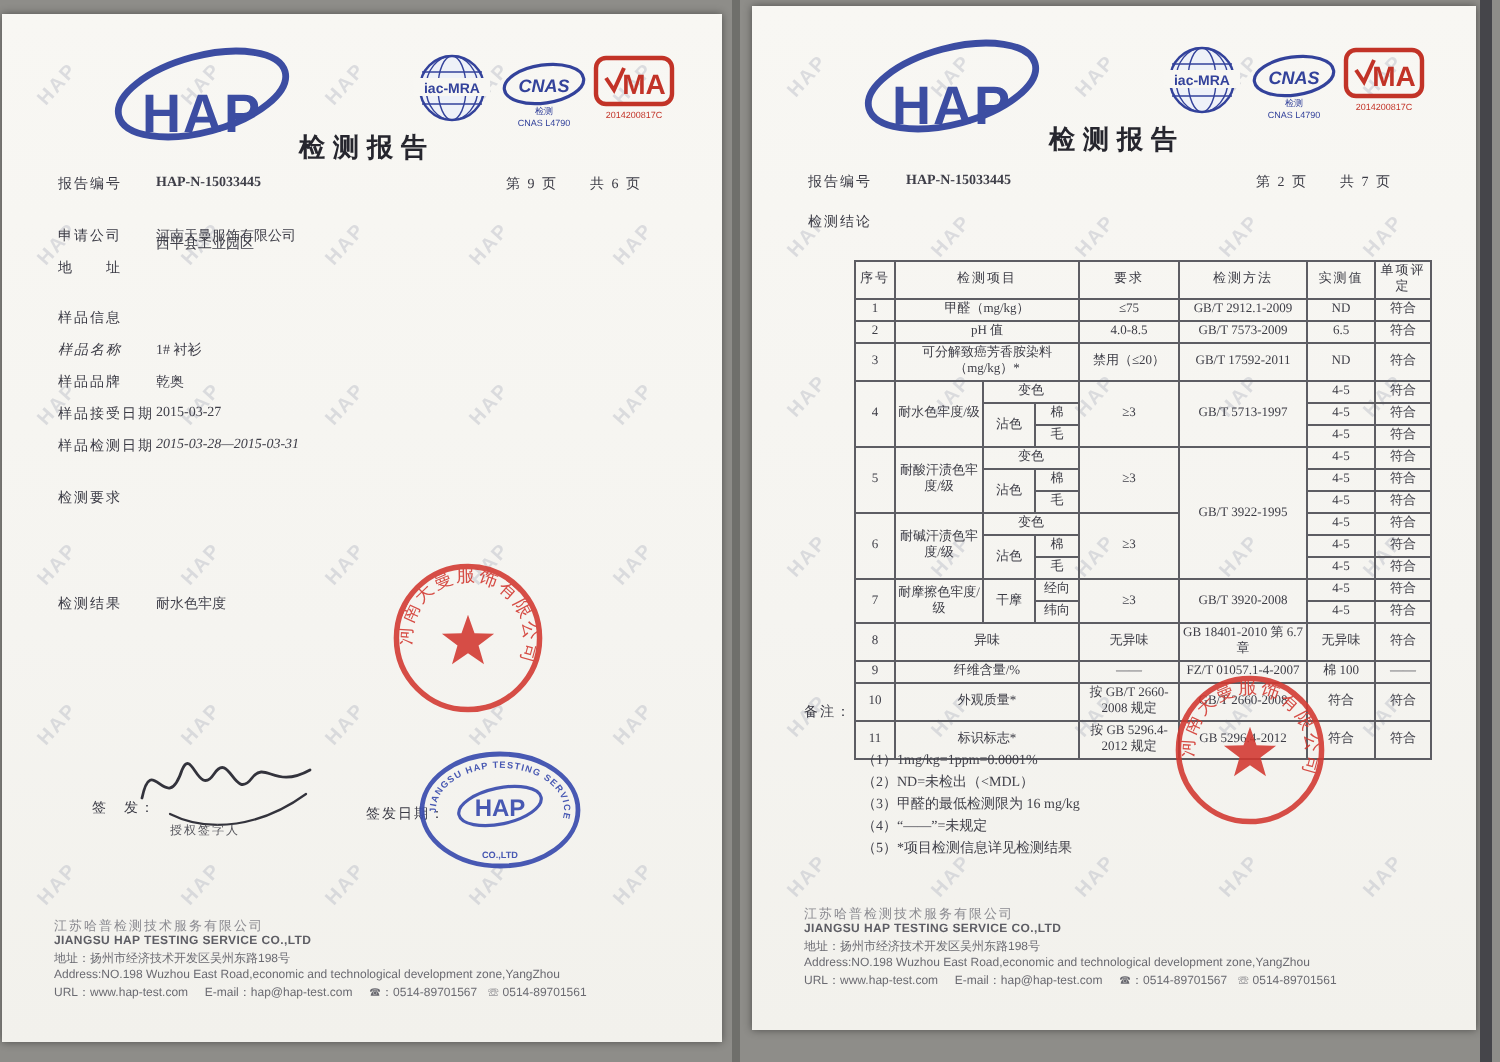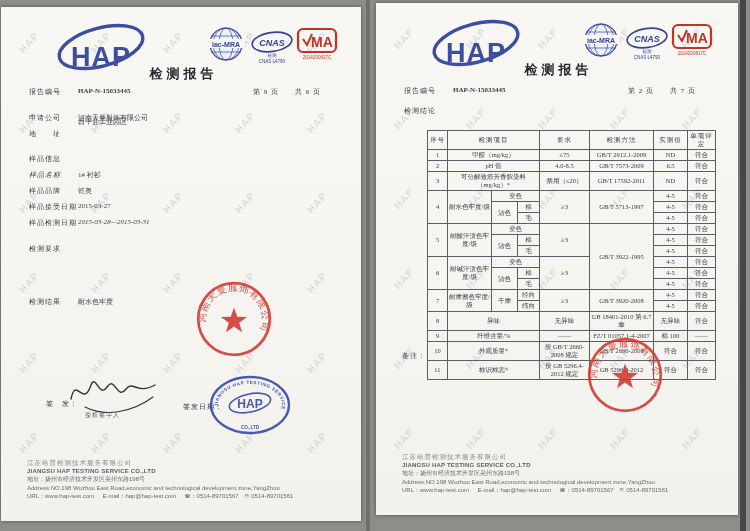--- a/index.html
+++ b/index.html
@@ -410,20 +410,27 @@
         <td colspan="3">标识标志*</td>
         <td>按 GB 5296.4-2012 规定</td>
         <td>GB 5296.4-2012</td>
         <td>符合</td>
         <td>符合</td>
       </tr>
     </tbody>
       </table>
 
     <span class="abs lbl" style="left:26px;top:348px;">备注：</span>
+    <div class="abs" style="left:55px;top:372px;">
+      <div class="par" style="line-height:11px;">（1）1mg/kg=1ppm=0.0001%</div>
+      <div class="par" style="line-height:11px;">（2）ND=未检出（&lt;MDL）</div>
+      <div class="par" style="line-height:11px;">（3）甲醛的最低检测限为 16 mg/kg</div>
+      <div class="par" style="line-height:11px;">（4）“——”=未规定</div>
+      <div class="par" style="line-height:11px;">（5）*项目检测信息详见检测结果</div>
+    </div>
 
     <span class="abs seal-red" style="left:209px;top:332px;">
       <svg width="80" height="80" viewBox="0 0 76 76">
         <circle cx="38" cy="38" r="34" fill="none" stroke="#d2372f" stroke-width="2.6"></circle>
         <polygon points="38,27 41.1,35.8 50.4,36 43,41.6 45.6,50.5 38,45.2 30.4,50.5 33,41.6 25.6,36 34.9,35.8" fill="#d2372f"></polygon>
         <defs>
             <path id="seal2arc" d="M12.6,47.2 A27,27 0 1 1 63.4,47.2" fill="none"></path>
           </defs>
         <text font-size="9" fill="#d2372f" letter-spacing="1">
           <textPath href="#seal2arc" startOffset="6">河南天曼服饰有限公司</textPath>

